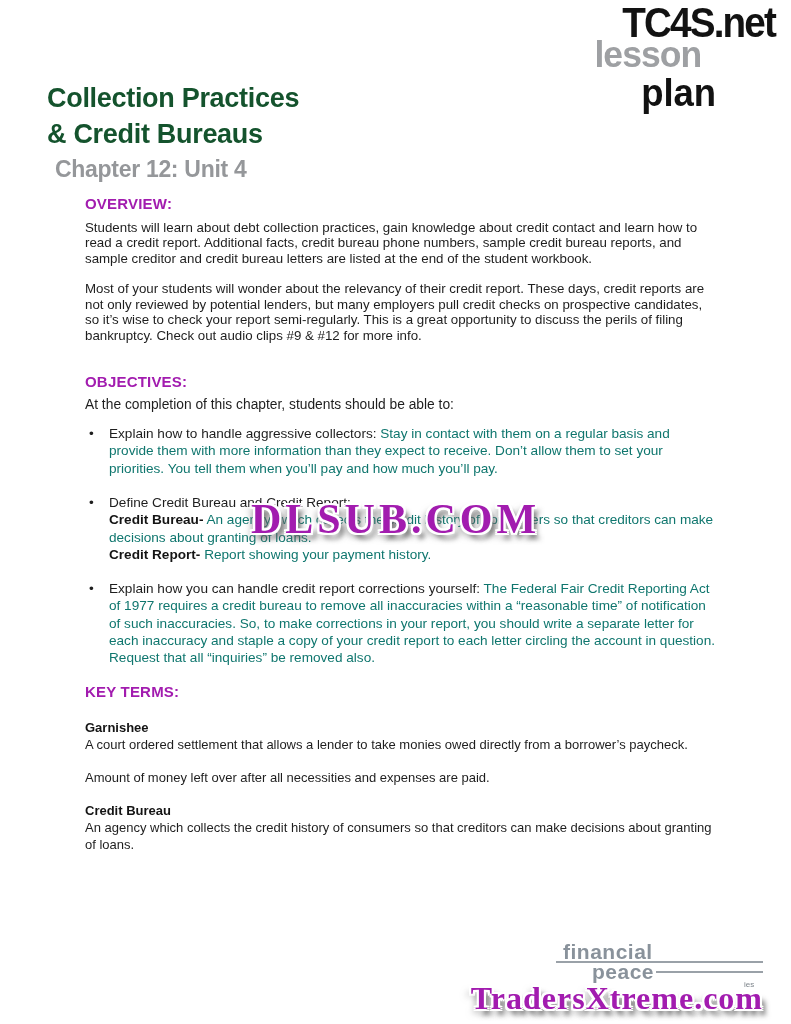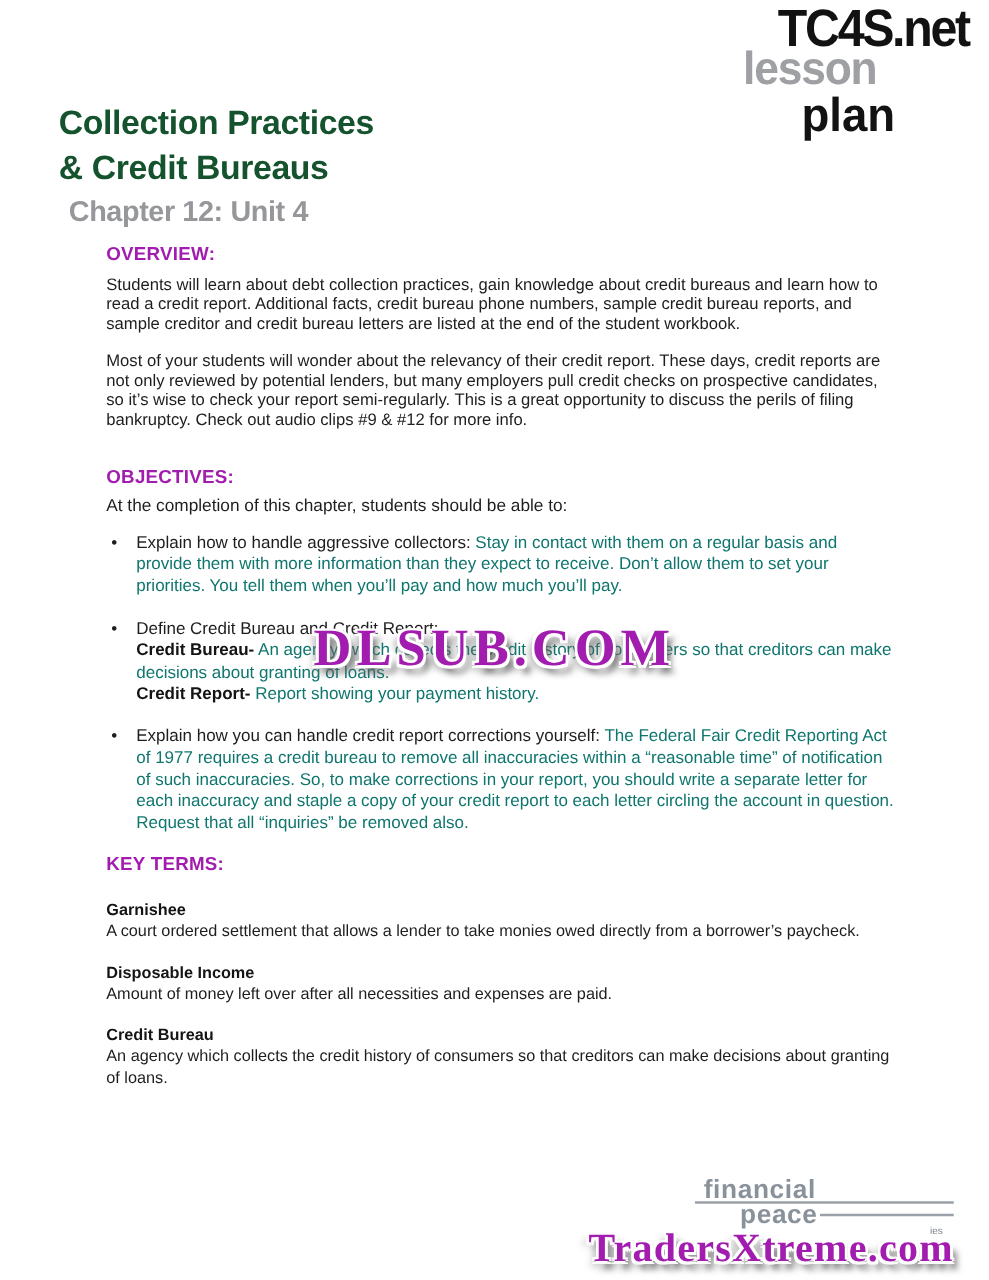--- a/index.html
+++ b/index.html
@@ -79,21 +79,21 @@
 
   <div class="title-block">
     <div class="title-line">Collection Practices</div>
     <div class="title-line">&amp; Credit Bureaus</div>
     <div class="chapter">Chapter 12: Unit 4</div>
   </div>
 
   <div class="content">
 
     <div class="section-heading">OVERVIEW:</div>
-    <p class="para">Students will learn about debt collection practices, gain knowledge about credit bureaus and learn how to read a credit report.  Additional facts, credit bureau phone numbers, sample credit bureau reports, and sample creditor and credit bureau letters are listed at the end of the student workbook.</p>
+    <p class="para">Students will learn about debt collection practices, gain knowledge about credit contact and learn how to read a credit report.  Additional facts, credit bureau phone numbers, sample credit bureau reports, and sample creditor and credit bureau letters are listed at the end of the student workbook.</p>
     <p class="para">Most of your students will wonder about the relevancy of their credit report.  These days, credit reports are not only reviewed by potential lenders, but many employers pull credit checks on prospective candidates, so it’s wise to check your report semi-regularly.  This is a great opportunity to discuss the perils of filing bankruptcy.  Check out audio clips #9 &amp; #12 for more info.</p>
 
     <div class="section-heading gap-lg">OBJECTIVES:</div>
     <p class="intro-line">At the completion of this chapter, students should be able to:</p>
 
     <ul class="bullets">
       <li>
         <span class="dot">•</span>
         <span>Explain how to handle aggressive collectors: </span><span class="red">Stay in contact with them on a regular basis and provide them with more information than they expect to receive.  Don’t allow them to set your priorities.  You tell them when you’ll pay and how much you’ll pay.</span>
       </li>
@@ -109,21 +109,20 @@
       </li>
     </ul>
 
     <div class="section-heading kt">KEY TERMS:</div>
 
     <div class="kt-entry kt-first">
       <div class="kt-term">Garnishee</div>
       <div>A court ordered settlement that allows a lender to take monies owed directly from a borrower’s paycheck.</div>
     </div>
     <div class="kt-entry">
-      <div class="kt-term">Disposable Income</div>
       <div>Amount of money left over after all necessities and expenses are paid.</div>
     </div>
     <div class="kt-entry">
       <div class="kt-term">Credit Bureau</div>
       <div>An agency which collects the credit history of consumers so that creditors can make decisions about granting of loans.</div>
     </div>
 
   </div>
 
   <div class="fp-financial">financial</div>

